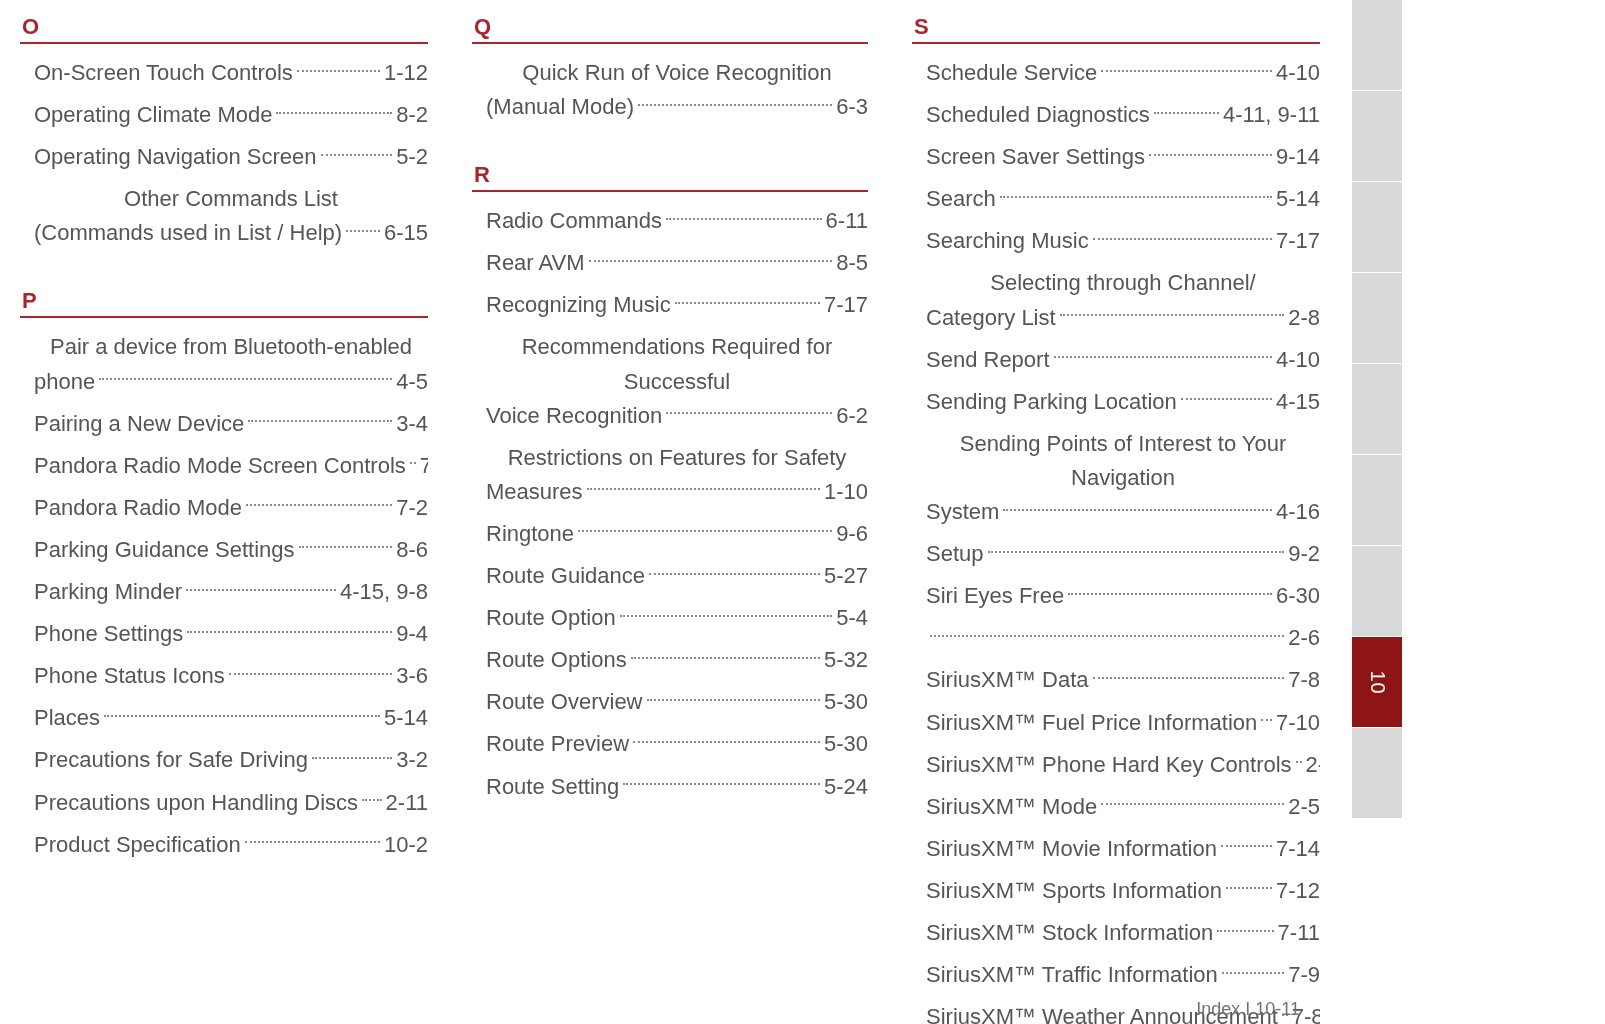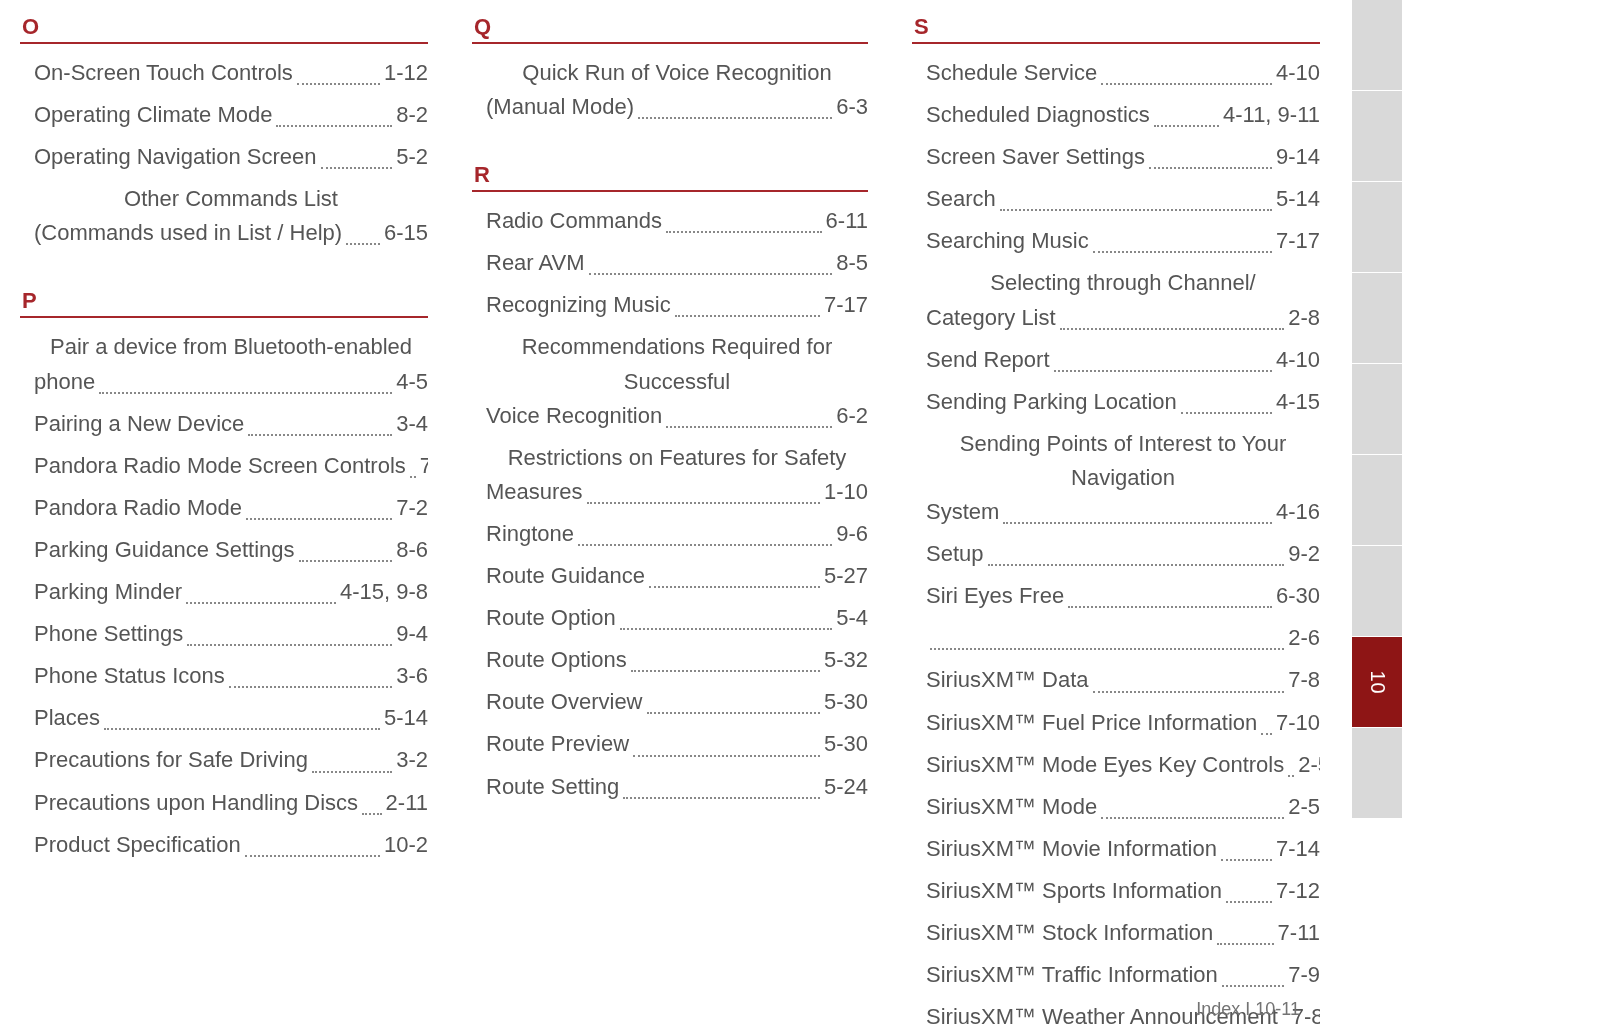--- a/index.html
+++ b/index.html
@@ -48,21 +48,21 @@
     padding-left: 14px;
   }
   .entry {
     position: relative;
     line-height: 1.55;
     font-size: 22px;
     margin-bottom: 8px;
   }
   .entry-line {
     display: flex;
-    align-items: flex-end;
+    align-items: center;
     white-space: nowrap;
     overflow: hidden;
   }
   .entry-label {
     flex: 0 0 auto;
   }
   .dots {
     flex: 1 1 auto;
     border-bottom: 2px dotted #888888;
     margin: 0 4px 5px 4px;
@@ -453,21 +453,21 @@
           </div>
           <div class="entry">
             <div class="entry-line">
               <span class="entry-label">SiriusXM™ Fuel Price Information</span>
               <span class="dots"></span>
               <span class="entry-page">7-10</span>
             </div>
           </div>
           <div class="entry">
             <div class="entry-line">
-              <span class="entry-label">SiriusXM™ Mode Eyes Key Controls</span>
+              <span class="entry-label">SiriusXM™ Phone Hard Key Controls</span>
               <span class="dots"></span>
               <span class="entry-page">2-5</span>
             </div>
           </div>
           <div class="entry">
             <div class="entry-line">
               <span class="entry-label">SiriusXM™ Mode</span>
               <span class="dots"></span>
               <span class="entry-page">2-5</span>
             </div>

